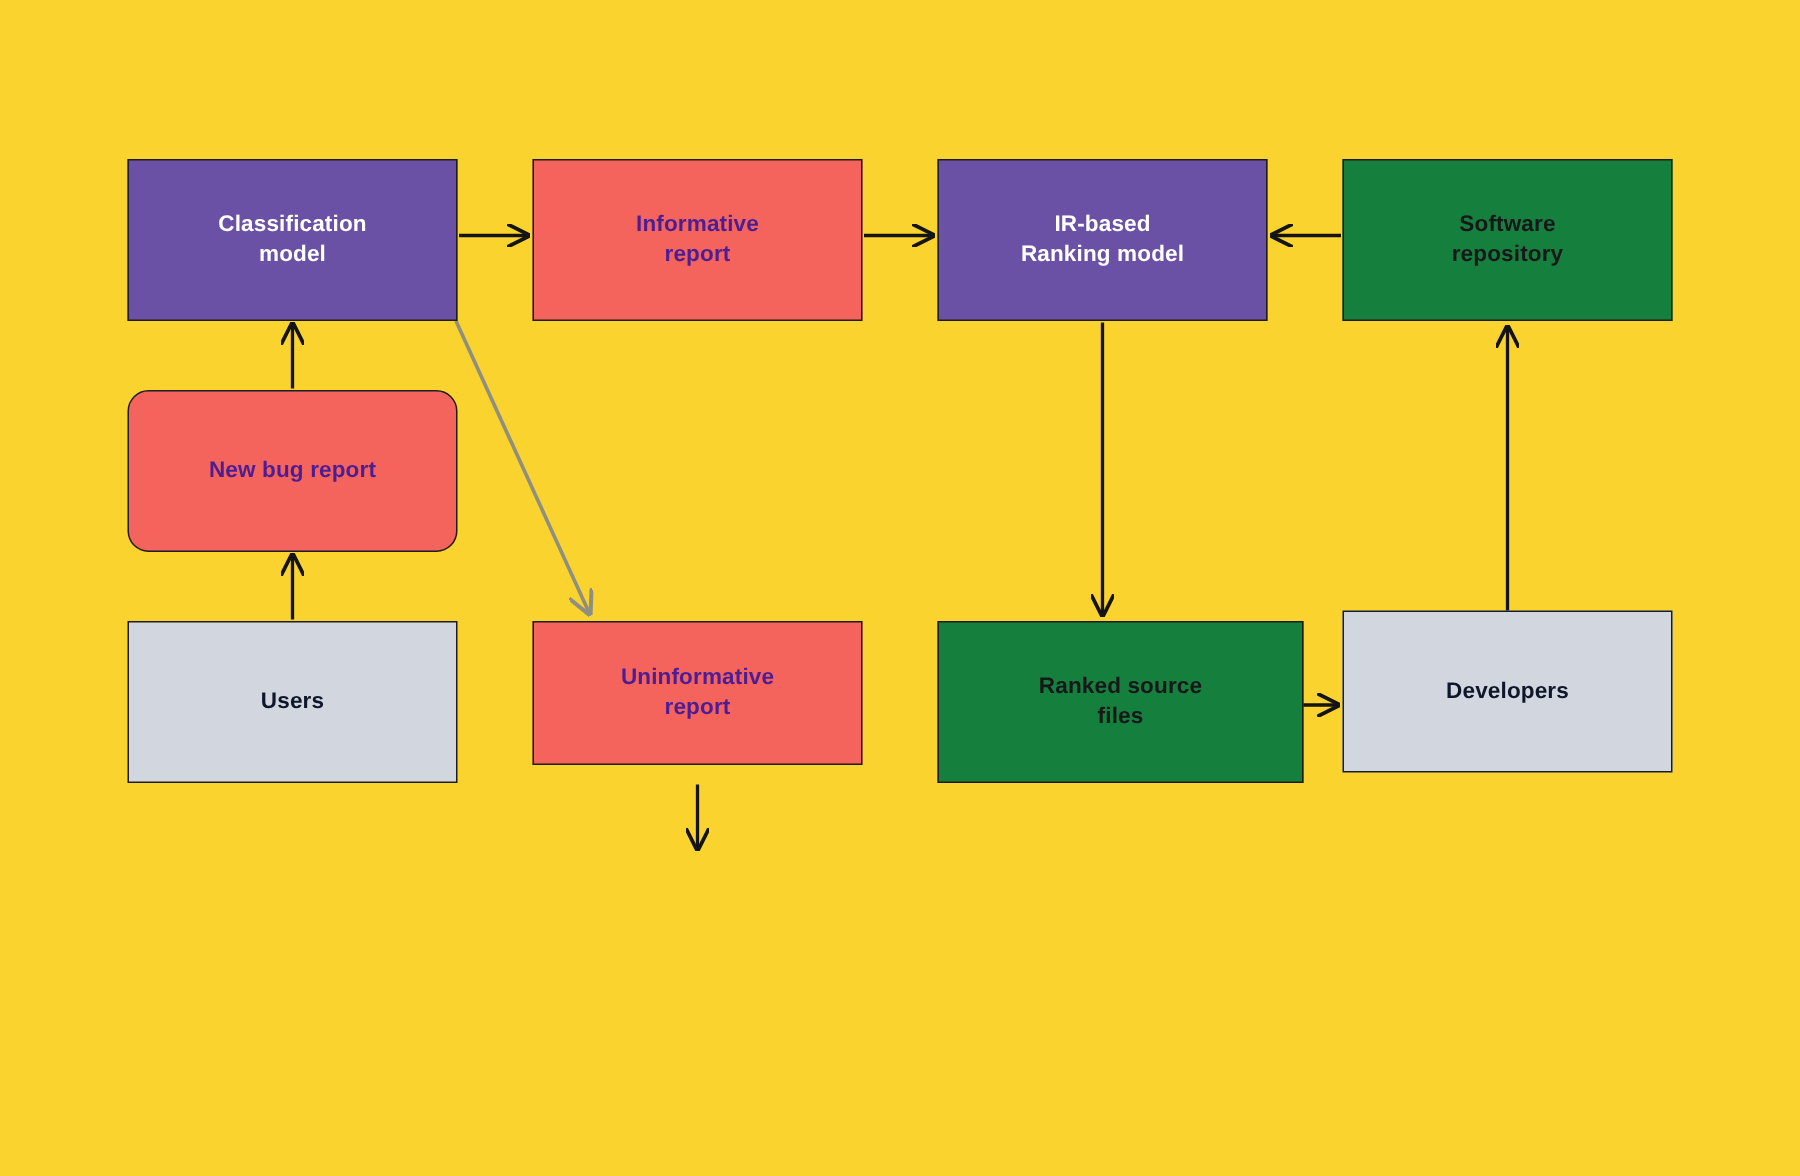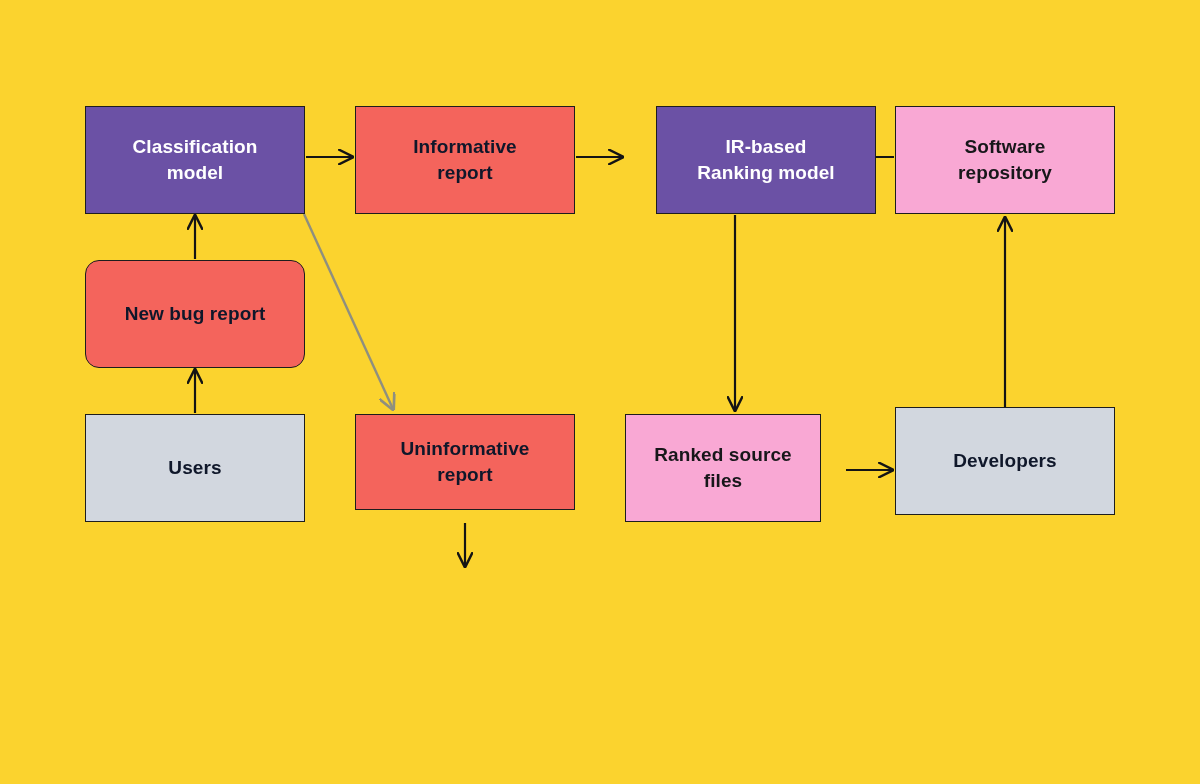--- a/index.html
+++ b/index.html
@@ -27,29 +27,29 @@
     pointer-events: none;
   }
   .node {
     position: absolute;
     box-sizing: border-box;
     border: 1.5px solid #1d1d1d;
     display: flex;
     align-items: center;
     justify-content: center;
     text-align: center;
-    font-size: 19px;
+    font-size: 15px;
     font-weight: bold;
     line-height: 1.35;
     letter-spacing: 0.1px;
     white-space: pre-line;
   }
   .node.purple { background: #6B51A5; color: #ffffff; }
-  .node.red    { background: #F4645C; color: #0f172a; }
-  .node.green  { background: #f9a8d4; color: #17171a; }
+  .node.red    { background: #F4645C; color: #4c1d95; }
+  .node.green  { background: #15803d; color: #17171a; }
   .node.gray   { background: #D2D7DF; color: #0f172a; }
   .node-label { display: block; }
 </style>
 </head>
 <body>
 
 <div id="canvas">
 
   <svg class="edges" width="1200" height="784" viewBox="0 0 1200 784">
     <defs>
@@ -85,21 +85,21 @@
   <div class="node purple" style="left:85px;top:106px;width:220px;height:108px;">
     <span class="node-label">Classification
 model</span>
   </div>
 
   <div class="node red" style="left:355px;top:106px;width:220px;height:108px;">
     <span class="node-label">Informative
 report</span>
   </div>
 
-  <div class="node purple" style="left:625px;top:106px;width:220px;height:108px;margin-left:31px;">
+  <div class="node purple" style="left:625px;top:106px;width:220px;height:108px;">
     <span class="node-label">IR-based
 Ranking model</span>
   </div>
 
   <div class="node green" style="left:895px;top:106px;width:220px;height:108px;">
     <span class="node-label">Software
 repository</span>
   </div>
 
   <div class="node red" style="left:85px;top:260px;width:220px;height:108px;border-radius:14px;">
@@ -108,21 +108,21 @@
 
   <div class="node gray" style="left:85px;top:414px;width:220px;height:108px;">
     <span class="node-label">Users</span>
   </div>
 
   <div class="node red" style="left:355px;top:414px;width:220px;height:96px;">
     <span class="node-label">Uninformative
 report</span>
   </div>
 
-  <div class="node green" style="left:625px;top:414px;width:196px;height:108px;">
+  <div class="node green" style="left:625px;top:414px;width:244px;height:108px;">
     <span class="node-label">Ranked source
 files</span>
   </div>
 
   <div class="node gray" style="left:895px;top:407px;width:220px;height:108px;">
     <span class="node-label">Developers</span>
   </div>
 
 
 </div>

